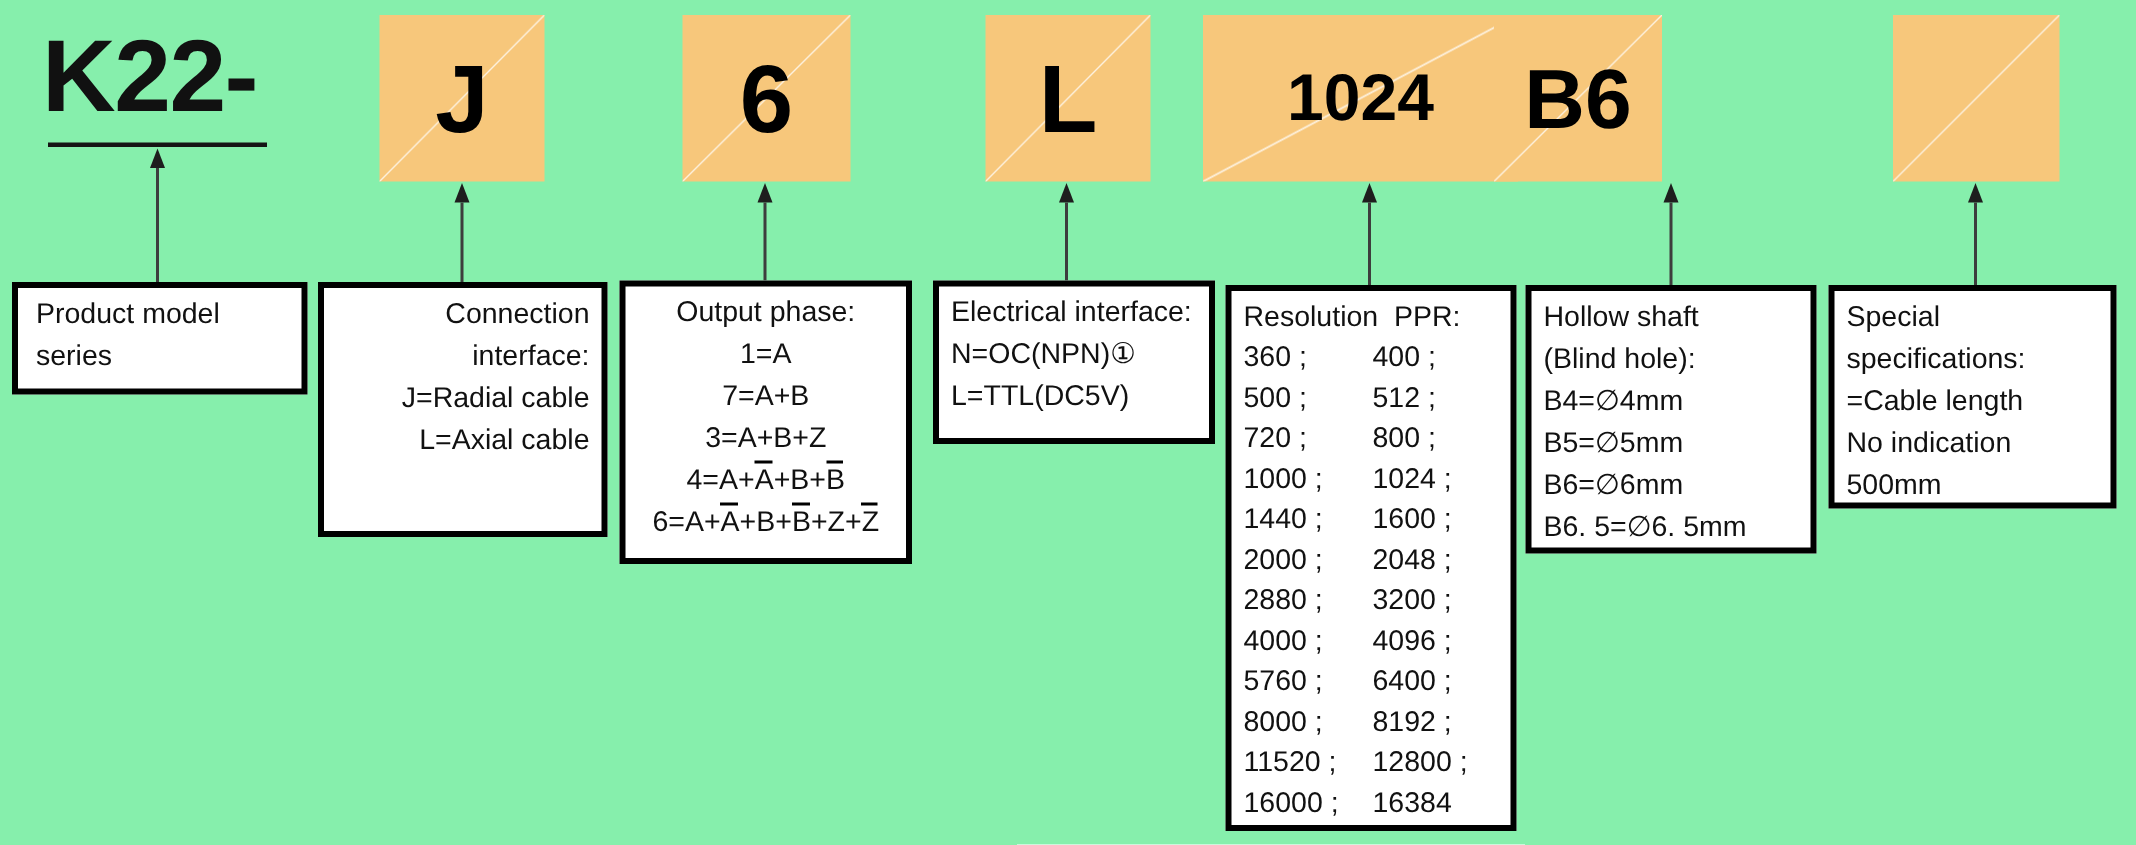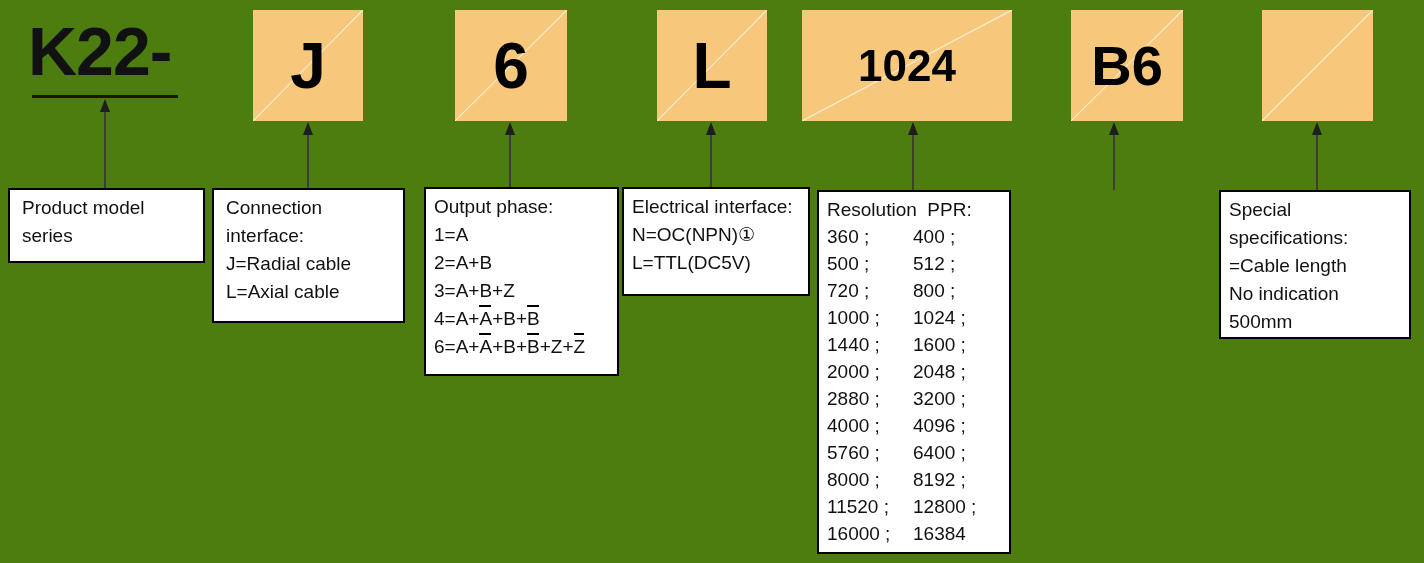--- a/index.html
+++ b/index.html
@@ -1,49 +1,49 @@
 <!DOCTYPE html>
 <html><head>
 <meta charset="utf-8">
 <style>
   html,body{margin:0;padding:0;background:#ffffff;}
-  .canvas{position:relative;width:1424px;height:563px;background:#4d7c0f;
+  .canvas{position:relative;width:1424px;height:563px;background:#86efac;
           font-family:"Liberation Sans","DejaVu Sans",sans-serif;color:#111;overflow:hidden;}
   .prefix{position:absolute;left:28px;top:14px;font-size:68px;font-weight:bold;
           line-height:74px;letter-spacing:-1px;}
   .prefix-underline{position:absolute;left:32px;top:95px;width:146px;height:3px;background:#151515;}
   .seg{position:absolute;top:10px;height:111px;background:#F7C77B;
        background-image:linear-gradient(to bottom right,rgba(255,255,255,0) 49.4%,rgba(255,255,255,.75) 50%,rgba(255,255,255,0) 50.6%);
        display:flex;align-items:center;justify-content:center;
        font-weight:bold;color:#000;}
   .connector{position:absolute;width:2px;background:#3d3d3d;}
   .arrowhead{position:absolute;width:0;height:0;
              border-left:5px solid transparent;border-right:5px solid transparent;
              border-bottom:13px solid #1e1e1e;}
-  .dbox{position:absolute;border:2px solid #000000;background:#fff;box-sizing:border-box;
+  .dbox{position:absolute;border:4px solid #000000;background:#fff;box-sizing:border-box;
         padding:4px 8px;font-size:19px;line-height:28px;}
   .dbox .ln{white-space:pre;}
   .cols{display:grid;grid-template-columns:86px 1fr;}
   .cols .ln{line-height:27px;}
   .ov{position:relative;display:inline-block;}
   .ov::before{content:"";position:absolute;left:0;right:1px;top:0;height:2px;background:#000;}
 </style>
 </head>
 <body>
 
 <div class="canvas">
 
   <div class="prefix">K22-</div>
   <div class="prefix-underline"></div>
 
   <div class="seg" style="left:253px;width:110px;font-size:64px;">J</div>
   <div class="seg" style="left:455px;width:112px;font-size:64px;">6</div>
   <div class="seg" style="left:657px;width:110px;font-size:64px;">L</div>
   <div class="seg" style="left:802px;width:210px;font-size:44px;">1024</div>
-  <div class="seg" style="left:1071px;width:112px;font-size:56px;">B6</div>
+  <div class="seg" style="left:996px;width:112px;font-size:56px;">B6</div>
   <div class="seg" style="left:1262px;width:111px;font-size:56px;"></div>
 
   <div class="arrowhead" style="left:100px;top:99px;"></div>
   <div class="connector" style="left:104px;top:112px;height:76px;"></div>
 
   <div class="arrowhead" style="left:303px;top:122px;"></div>
   <div class="connector" style="left:307px;top:135px;height:53px;"></div>
 
   <div class="arrowhead" style="left:505px;top:122px;"></div>
   <div class="connector" style="left:509px;top:135px;height:52px;"></div>
@@ -57,30 +57,30 @@
   <div class="arrowhead" style="left:1109px;top:122px;"></div>
   <div class="connector" style="left:1113px;top:135px;height:55px;"></div>
 
   <div class="arrowhead" style="left:1312px;top:122px;"></div>
   <div class="connector" style="left:1316px;top:135px;height:55px;"></div>
 
   <div class="dbox" style="left:8px;top:188px;width:197px;height:75px;padding-left:12px;">
       <div class="ln">Product model</div>
       <div class="ln">series</div>
     </div>
-  <div class="dbox" style="left:212px;top:188px;width:193px;height:135px;padding-left:12px;">
+  <div class="dbox" style="left:212px;top:188px;width:193px;height:170px;padding-left:1px;text-align:right;">
       <div class="ln">Connection</div>
       <div class="ln">interface:</div>
       <div class="ln">J=Radial cable</div>
       <div class="ln">L=Axial cable</div>
     </div>
-  <div class="dbox" style="left:424px;top:187px;width:195px;height:189px;">
+  <div class="dbox" style="left:413px;top:187px;width:195px;height:189px;text-align:center;">
       <div class="ln">Output phase:</div>
       <div class="ln">1=A</div>
-      <div class="ln">2=A+B</div>
+      <div class="ln">7=A+B</div>
       <div class="ln">3=A+B+Z</div>
       <div class="ln">4=A+<span class="ov">A</span>+B+<span class="ov">B</span></div>
       <div class="ln">6=A+<span class="ov">A</span>+B+<span class="ov">B</span>+Z+<span class="ov">Z</span></div>
     </div>
   <div class="dbox" style="left:622px;top:187px;width:188px;height:109px;padding-right:2px;">
       <div class="ln">Electrical interface:</div>
       <div class="ln">N=OC(NPN)①</div>
       <div class="ln">L=TTL(DC5V)</div>
     </div>
   <div class="dbox" style="left:817px;top:190px;width:194px;height:364px;line-height:27px;">
@@ -105,20 +105,28 @@
         <div class="ln">5760 ;</div>
         <div class="ln">6400 ;</div>
         <div class="ln">8000 ;</div>
         <div class="ln">8192 ;</div>
         <div class="ln">11520 ;</div>
         <div class="ln">12800 ;</div>
         <div class="ln">16000 ;</div>
         <div class="ln">16384</div>
       </div>
     </div>
+  <div class="dbox" style="left:1017px;top:190px;width:194px;height:179px;">
+      <div class="ln">Hollow shaft</div>
+      <div class="ln">(Blind hole):</div>
+      <div class="ln">B4=∅4mm</div>
+      <div class="ln">B5=∅5mm</div>
+      <div class="ln">B6=∅6mm</div>
+      <div class="ln">B6. 5=∅6. 5mm</div>
+    </div>
   <div class="dbox" style="left:1219px;top:190px;width:192px;height:149px;">
       <div class="ln">Special</div>
       <div class="ln">specifications:</div>
       <div class="ln">=Cable length</div>
       <div class="ln">No indication</div>
       <div class="ln">500mm</div>
     </div>
 
 </div>
 

